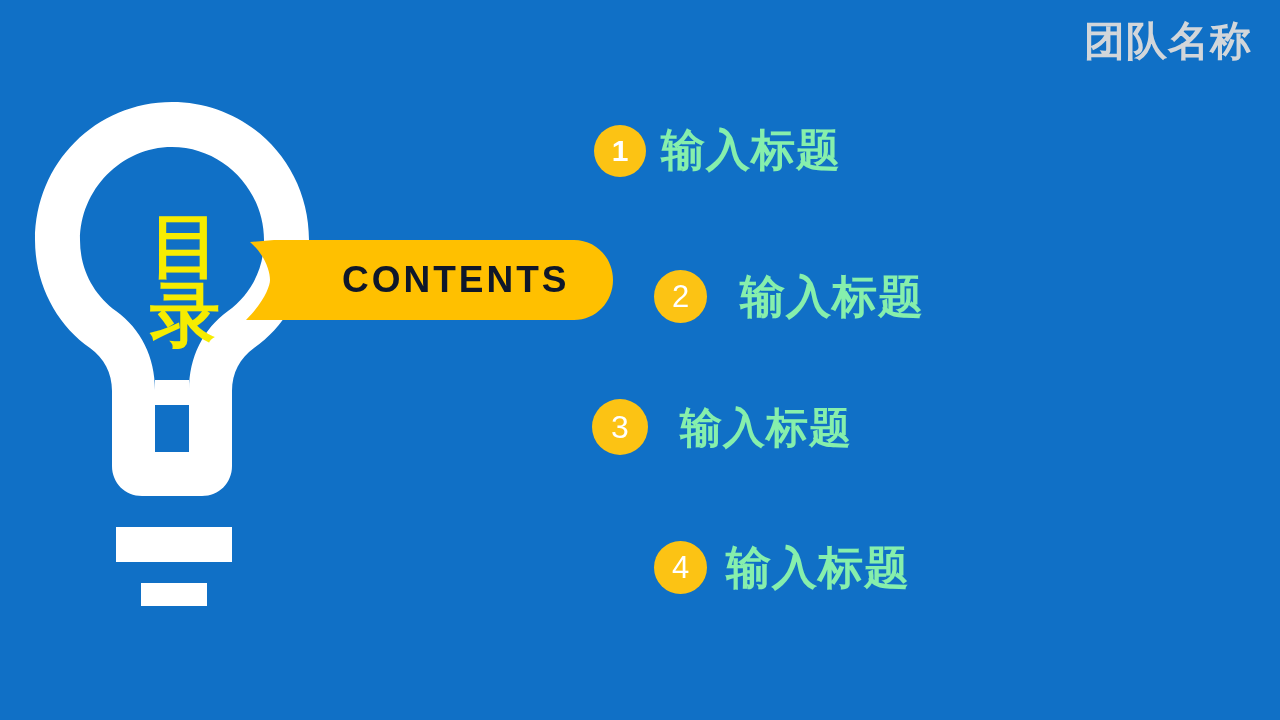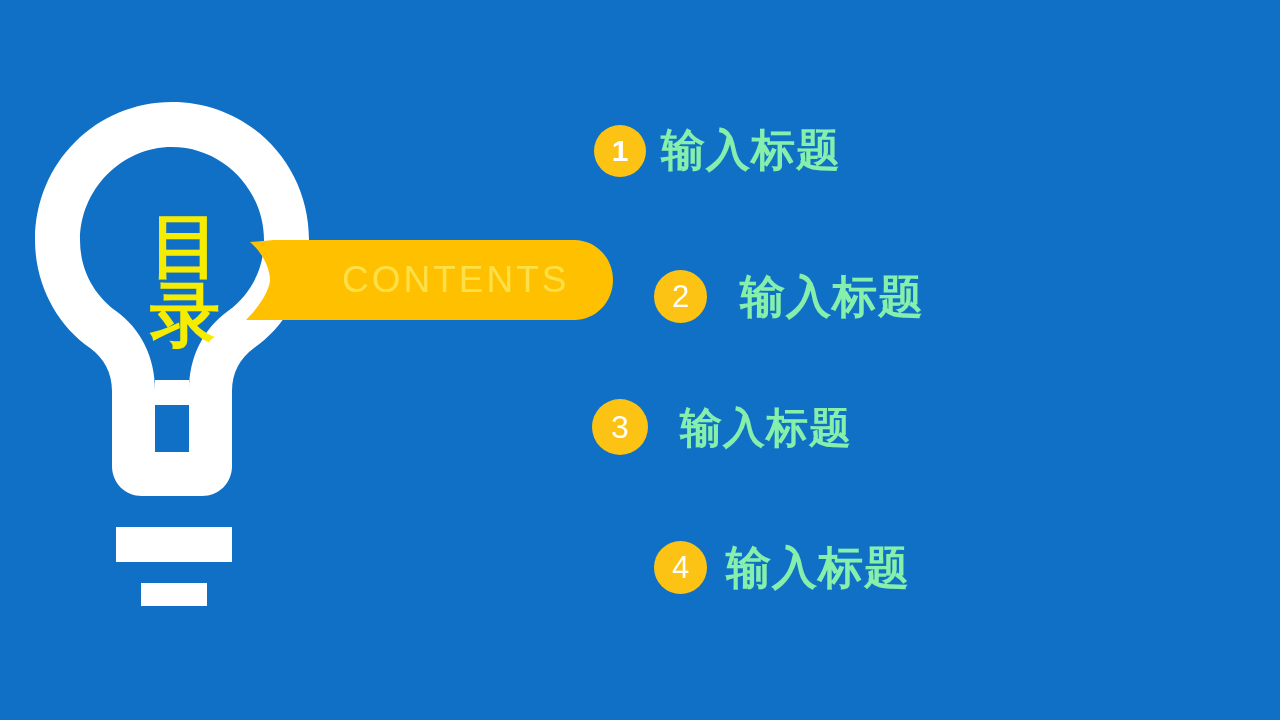--- a/index.html
+++ b/index.html
@@ -62,23 +62,23 @@
     width: 380px;
     height: 80px;
   }
   #contents-banner svg { display: block; }
   #contents-label {
     position: absolute;
     left: 342px;
     top: 258px;
     width: 200px;
     text-align: center;
-    color: #fde047;
+    color: #0f172a;
     font-size: 37px;
-    font-weight: normal;
+    font-weight: bold;
     letter-spacing: 3px;
     line-height: 44px;
     white-space: nowrap;
   }
 
   
   .item { position: absolute; }
   .item-num {
     position: absolute;
     border-radius: 50%;
@@ -114,20 +114,21 @@
   
   #item-4 .item-num { left: 654px; top: 541px; width: 53px; height: 53px;
                       font-size: 31px; line-height: 53px; }
   #item-4 .item-text { left: 726px; top: 539px; font-size: 45px; line-height: 58px; }
 </style>
 </head>
 <body>
 
 <div id="slide">
 
+  <div id="team-name">团队名称</div>
 
   <div id="bulb-graphic">
     <svg width="360" height="560" viewBox="0 0 360 560" xmlns="http://www.w3.org/2000/svg">
 
       <path fill="#ffffff" d="
         M 172 22
         C 96 22, 35 83, 35 160
         C 35 205, 57 245, 90 268
         C 104 278, 112 293, 112 311
         L 112 386

